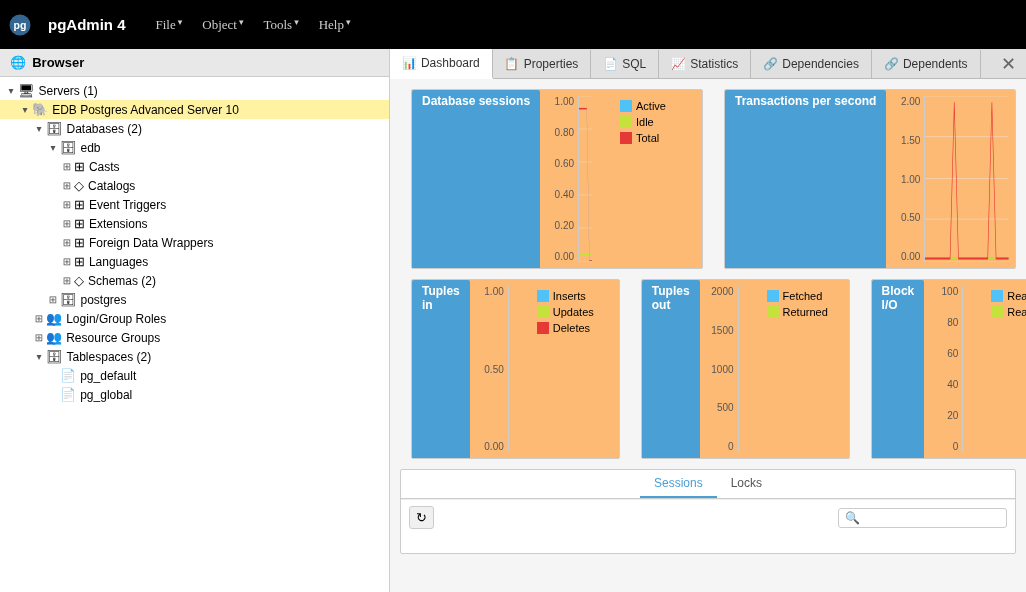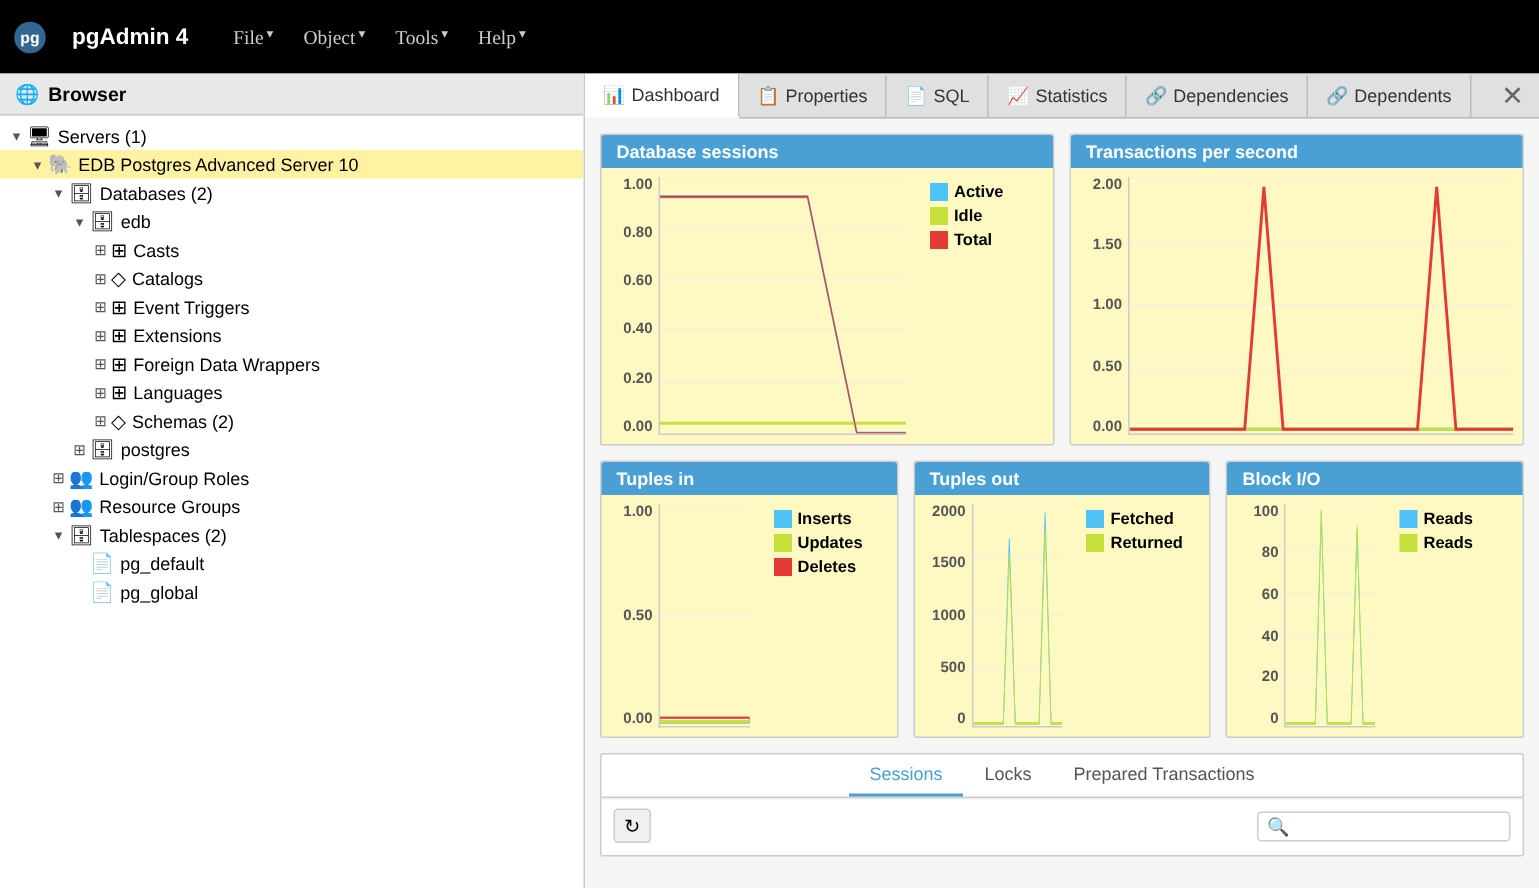--- a/index.html
+++ b/index.html
@@ -32,23 +32,23 @@
 
     
     .tabs-bar { background: #e0e0e0; display: flex; align-items: center; border-bottom: 1px solid #bbb; flex-shrink: 0; }
     .tab { display: flex; align-items: center; gap: 4px; padding: 7px 12px; cursor: pointer; font-size: 12px; color: #333; border-right: 1px solid #bbb; }
     .tab.active { background: #fff; border-bottom: 2px solid #fff; margin-bottom: -1px; font-weight: 500; }
     .tab-close { margin-left: 6px; color: #999; font-size: 14px; cursor: pointer; }
 
     
     .dashboard { flex: 1; overflow-y: auto; padding: 10px; display: grid; grid-template-columns: 1fr 1fr; grid-template-rows: auto auto auto auto; gap: 10px; }
 
-    .chart-card { background: #fef9c3; border: 1px solid #ccc; border-radius: 2px; display: flex; flex-direction: column; }
+    .chart-card { background: #fdba74; border: 1px solid #ccc; border-radius: 2px; display: flex; flex-direction: row; margin-left: 11px; }
     .chart-header { background: #4a9fd4; color: #fff; padding: 4px 10px; font-size: 12px; font-weight: 600; border-radius: 2px 2px 0 0; }
-    .chart-body { flex: 1; display: flex; padding: 6px; gap: 12px; min-height: 160px; font-weight: bold; }
+    .chart-body { flex: 1; display: flex; padding: 6px; gap: 24px; min-height: 160px; }
 
     .chart-area { flex: 1; position: relative; display: flex; }
     .y-axis { display: flex; flex-direction: column; justify-content: space-between; align-items: flex-end; padding-right: 4px; font-size: 10px; color: #555; width: 32px; }
     .chart-plot { flex: 1; position: relative; border-left: 1px solid #ccc; border-bottom: 1px solid #ccc; overflow: hidden; }
     .chart-plot svg { width: 100%; height: 100%; }
 
     .legend { display: flex; flex-direction: column; gap: 4px; padding: 4px; min-width: 80px; font-size: 11px; }
     .legend-item { display: flex; align-items: center; gap: 4px; }
     .legend-box { width: 12px; height: 12px; flex-shrink: 0; }
 
@@ -427,21 +427,20 @@
             </div>
           </div>
         </div>
 
       </div>
 
       <div class="activity-card">
         <div class="activity-tabs">
           <div class="activity-tab active">Sessions</div>
           <div class="activity-tab">Locks</div>
-          <div class="activity-tab">Prepared Transactions</div>
         </div>
         <div class="activity-toolbar">
           <button>↻</button>
           <div class="activity-search">
             <span>🔍</span>
             <input type="text" placeholder="" style="">
           </div>
         </div>
       </div>
 

